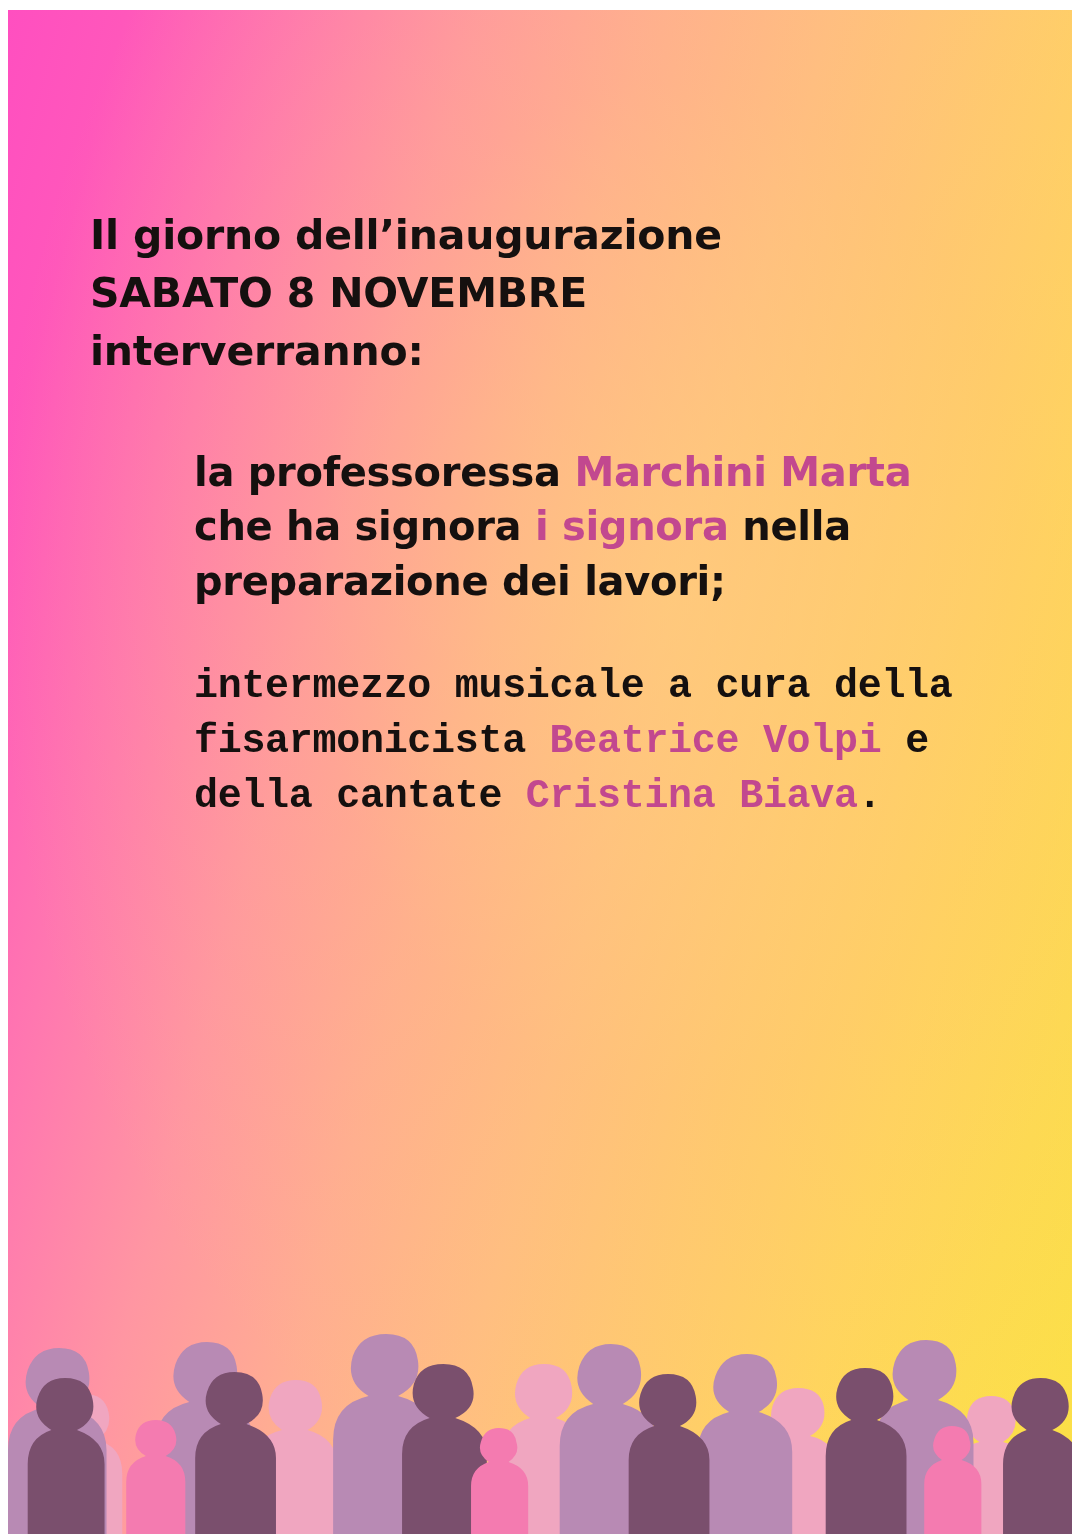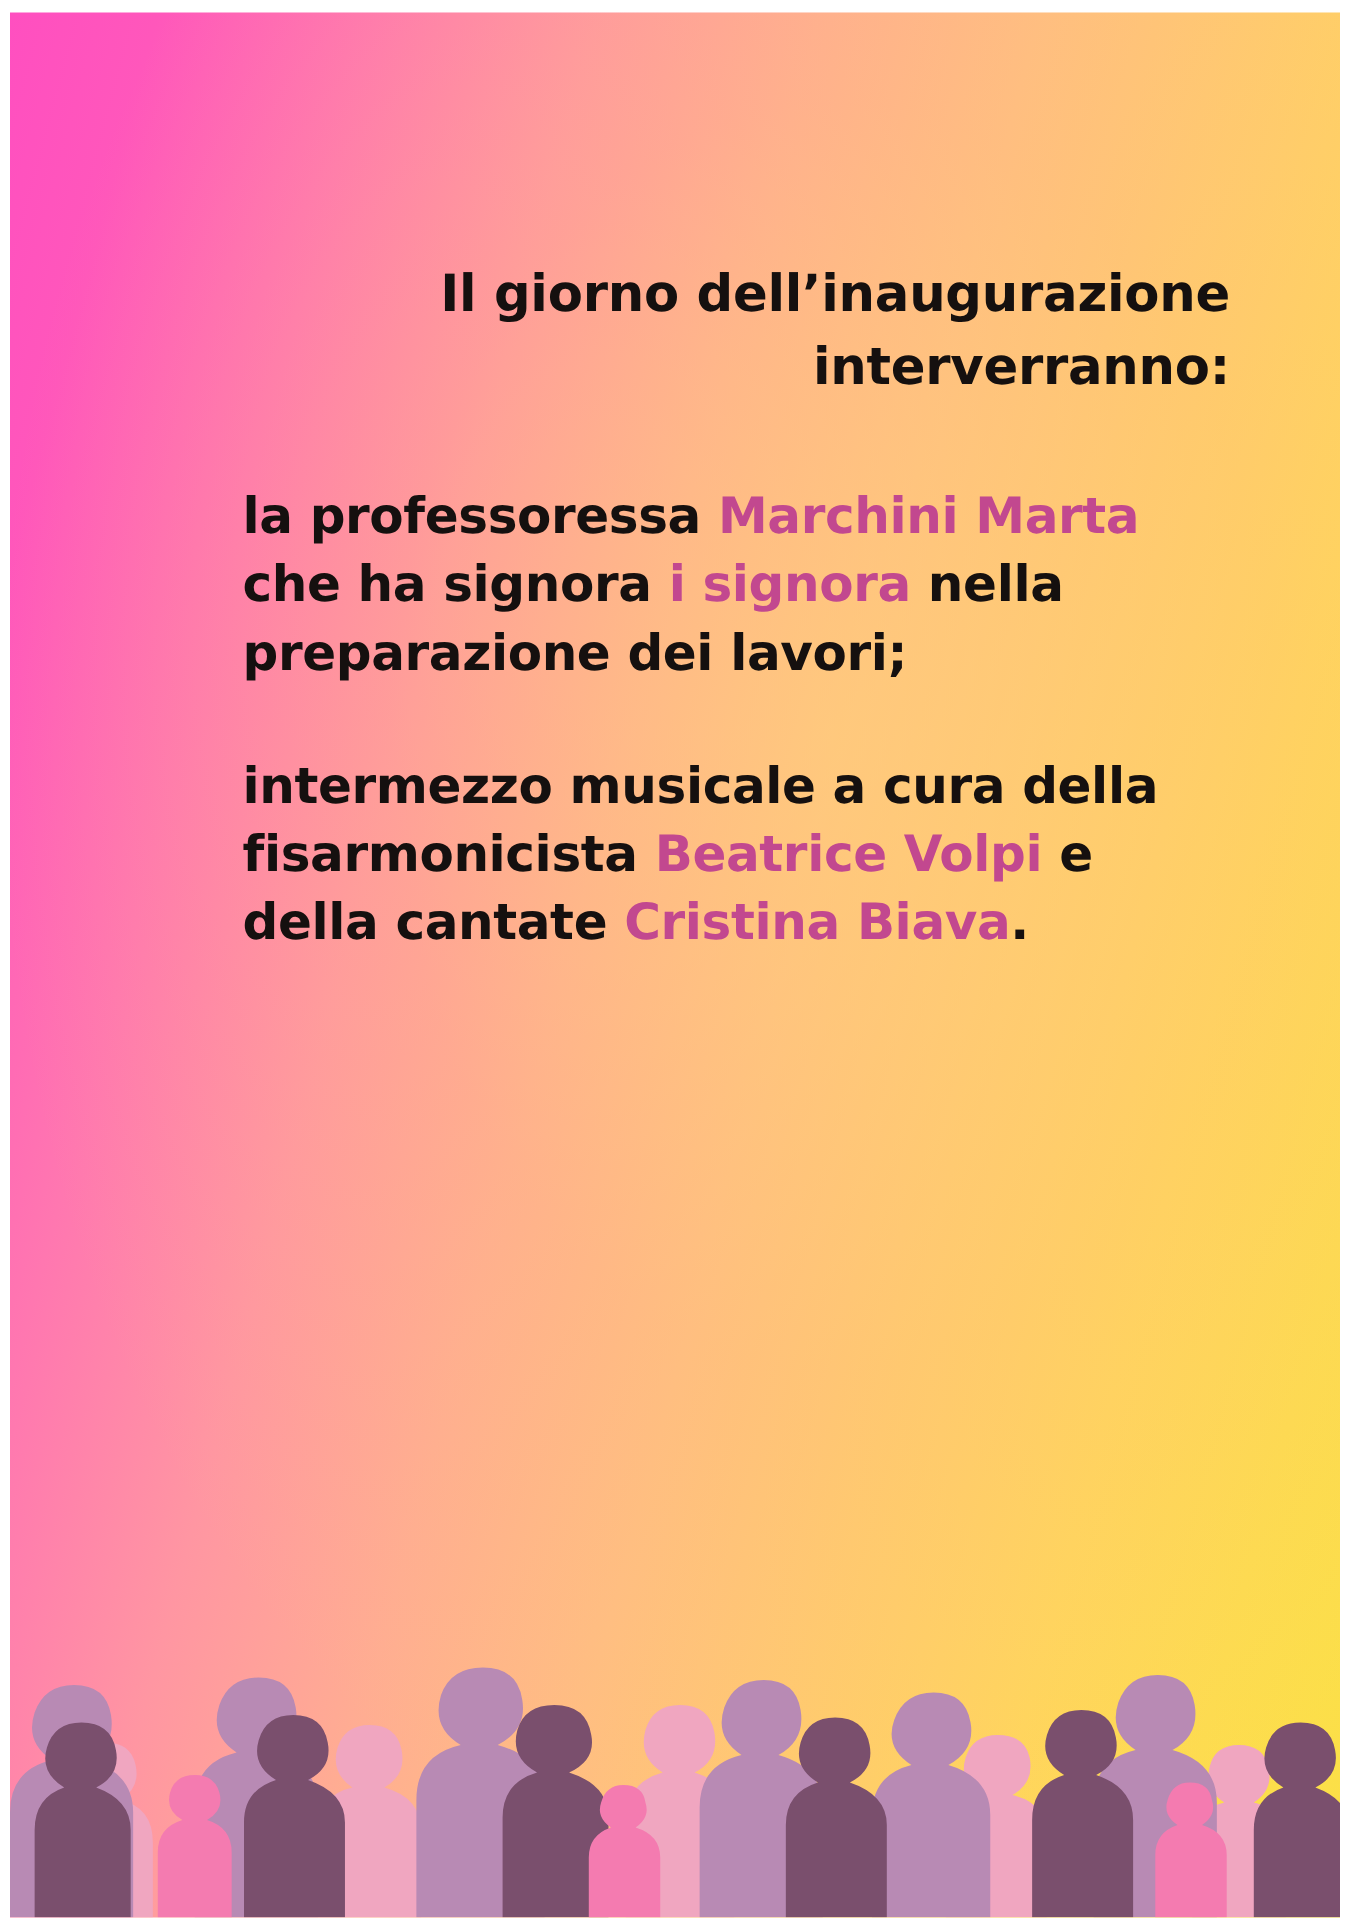--- a/index.html
+++ b/index.html
@@ -48,41 +48,41 @@
     pointer-events: none;
   }
 
   .content {
     position: relative;
     z-index: 3;
     padding: 196px 78px 0 186px;
   }
 
   .heading {
-    text-align: right;
+    text-align: left;
     color: #15100f;
     font-weight: 700;
     font-size: 41px;
     line-height: 1.42;
     letter-spacing: -0.2px;
     margin: 0 0 0 -104px;
     padding-right: 10px;
   }
   .heading .line { display: block; white-space: nowrap; }
 
   .body-block {
     margin-top: 64px;
     color: #15100f;
     font-weight: 700;
     font-size: 40px;
     line-height: 1.365;
     letter-spacing: -0.3px;
   }
   .para { margin: 0 0 52px 0; }
-  .para:last-child { margin-bottom: 4px; }
+  .para:last-child { margin-bottom: 4px; font-family: Liberation Mono, monospace; }
   .hl { color: #c2488f; }
 
   
   .crowd {
     position: absolute;
     left: 0;
     right: 0;
     bottom: 0;
     height: 210px;
     z-index: 2;
@@ -92,20 +92,21 @@
 </head>
 <body>
 
 <div class="poster">
   <div class="poster-inner">
 
     <div class="content">
 
       <div class="heading">
         <span class="line">Il giorno dell’inaugurazione</span>
+        <span class="line">SABATO 8 NOVEMBRE</span>
         <span class="line">interverranno:</span>
       </div>
 
       <div class="body-block">
         <p class="para"><span>la professoressa </span><span class="hl">Marchini Marta</span><span> che ha signora </span><span class="hl">i signora</span><span> nella preparazione dei lavori;</span></p>
         <p class="para"><span>intermezzo musicale a cura della fisarmonicista </span><span class="hl">Beatrice Volpi</span><span> e della cantate </span><span class="hl">Cristina Biava</span><span>.</span></p>
       </div>
 
     </div>
 

